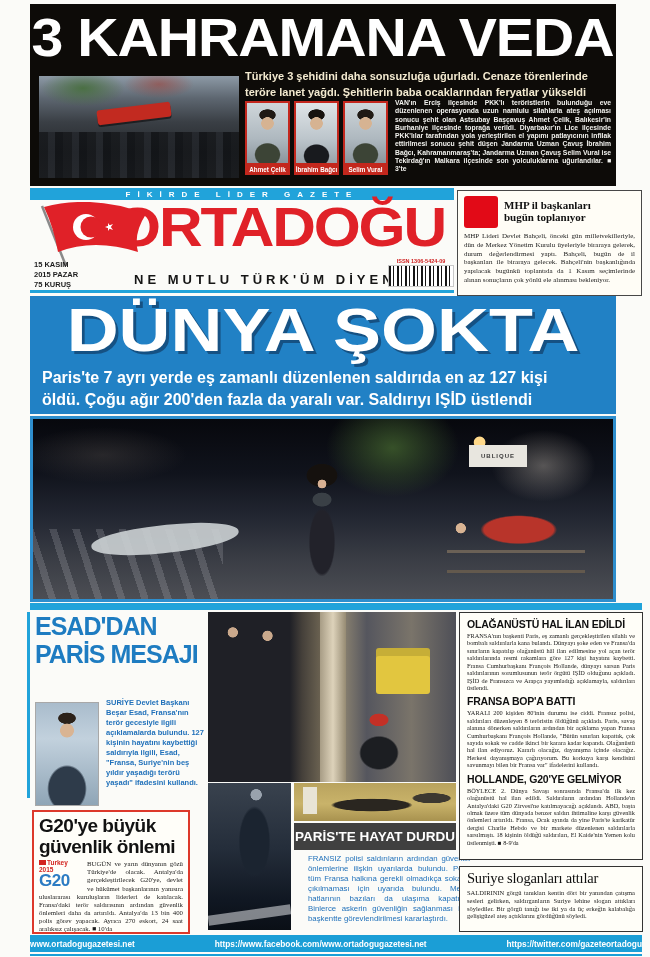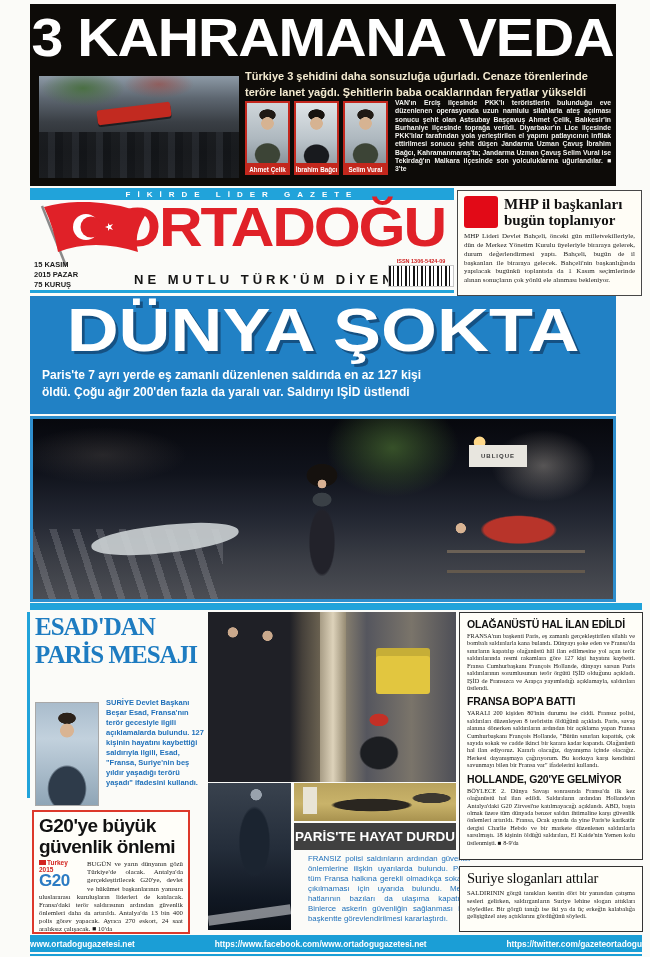--- a/index.html
+++ b/index.html
@@ -55,30 +55,30 @@
   #issn-text{font-size:5.5px;color:#cf2020;font-weight:bold;white-space:nowrap;}
   #barcode{height:20px;margin-top:1px;border:1px solid #c9c9c9;
       background:repeating-linear-gradient(90deg,#141414 0 2px,#ffffff 2px 4px,#141414 4px 5px,#ffffff 5px 8px);}
   #masthead-rule{position:absolute;left:30px;top:290px;width:424px;height:3px;background:#21a3da;}
 
   
   #mhp-box{position:absolute;left:457px;top:190px;width:185px;height:106px;border:1px solid #474747;
       background:#fffdf6;box-sizing:border-box;padding:5px 6px;overflow:hidden;}
   #mhp-head{display:flex;gap:6px;align-items:center;}
   #mhp-logo{width:34px;height:32px;flex:none;background:#e20a17;border-radius:3px;}
-  #mhp-title{font-family:"Liberation Serif",serif;font-size:15px;line-height:1.08;color:#111;font-weight:bold;white-space:nowrap;}
+  #mhp-title{font-family:"Liberation Serif",serif;font-size:11px;line-height:1.08;color:#111;font-weight:bold;white-space:nowrap;}
   #mhp-body{margin-top:4px;font-family:"Liberation Serif",serif;font-size:7px;line-height:1.25;
       text-align:justify;color:#222;}
 
   
   #band{position:absolute;left:30px;top:296px;width:586px;height:118px;background:#2181c5;overflow:hidden;}
   #band-title{text-align:center;margin-top:2px;font-size:62px;line-height:64px;font-weight:bold;color:#fff;white-space:nowrap;}
   #band-title span{display:inline-block;transform:scaleX(1.16);transform-origin:center;
       text-shadow:2.5px 2.5px 0 rgba(12,42,76,.55);}
-  #band-sub{position:absolute;left:12px;top:71px;right:8px;color:#fff;font-weight:bold;font-size:12px;line-height:1.4;}
+  #band-sub{position:absolute;left:12px;top:71px;right:8px;color:#fff;font-weight:bold;font-size:16px;line-height:1.4;}
   #band-sub div{white-space:nowrap;}
 
   
   #main-photo{position:absolute;left:30px;top:416px;width:586px;height:186px;border:3px solid #2e8ecd;
      box-sizing:border-box;overflow:hidden;
      background:
        radial-gradient(ellipse 95px 70px at 62% 16%,rgba(62,92,44,.85),transparent 70%),
        radial-gradient(circle 9px at 77% 13%,#ffd98a 0 60%,transparent 70%),
        radial-gradient(ellipse 80px 55px at 88% 26%,rgba(205,195,182,.38),transparent 65%),
        radial-gradient(ellipse 120px 40px at 12% 20%,rgba(120,110,100,.25),transparent 70%),
@@ -100,21 +100,21 @@
        linear-gradient(0deg,transparent 0 10px,#63594d 10px 13px,transparent 13px 30px,#6b6156 30px 33px,transparent 33px);}
   .mp-sign{position:absolute;right:86px;top:26px;width:58px;height:22px;background:#e8e6df;color:#3a3a3a;
      font-size:6px;font-weight:bold;text-align:center;line-height:22px;letter-spacing:1px;}
 
   #sep-bar{position:absolute;left:30px;top:603px;width:612px;height:7px;background:#21a3da;}
   #left-rule{position:absolute;left:27px;top:612px;width:3px;height:186px;background:#21a3da;}
 
   
   #esad-title{position:absolute;left:35px;top:613px;width:172px;font-size:25px;font-weight:bold;
       color:#1e7cc1;line-height:1.1;letter-spacing:-1px;}
-  #esad-title div{white-space:nowrap;font-family:Liberation Serif, serif;}
+  #esad-title div{white-space:nowrap;}
   #esad-row{position:absolute;left:35px;top:698px;width:170px;height:110px;}
   #esad-photo{position:absolute;left:0;top:4px;width:64px;height:104px;border:1px solid #a8a8a8;box-sizing:border-box;
      background:
        radial-gradient(circle 11px at 50% 27%,#d9b493 0 60%,transparent 66%),
        radial-gradient(ellipse 14px 9px at 50% 15%,#2b2119 0 60%,transparent 66%),
        radial-gradient(ellipse 30px 36px at 50% 84%,#2e3b4a 0 60%,transparent 66%),
        linear-gradient(180deg,#a9bccc 0%,#c2d1dd 35%,#8fa5b6 100%);}
   #esad-text{position:absolute;left:71px;top:0;width:99px;font-size:7.5px;font-weight:bold;color:#2171ba;line-height:1.33;}
   #g20-box{position:absolute;left:32px;top:810px;width:158px;height:124px;border:2px solid #dd392b;
      box-sizing:border-box;padding:4px 5px;background:#fffef9;overflow:hidden;}

